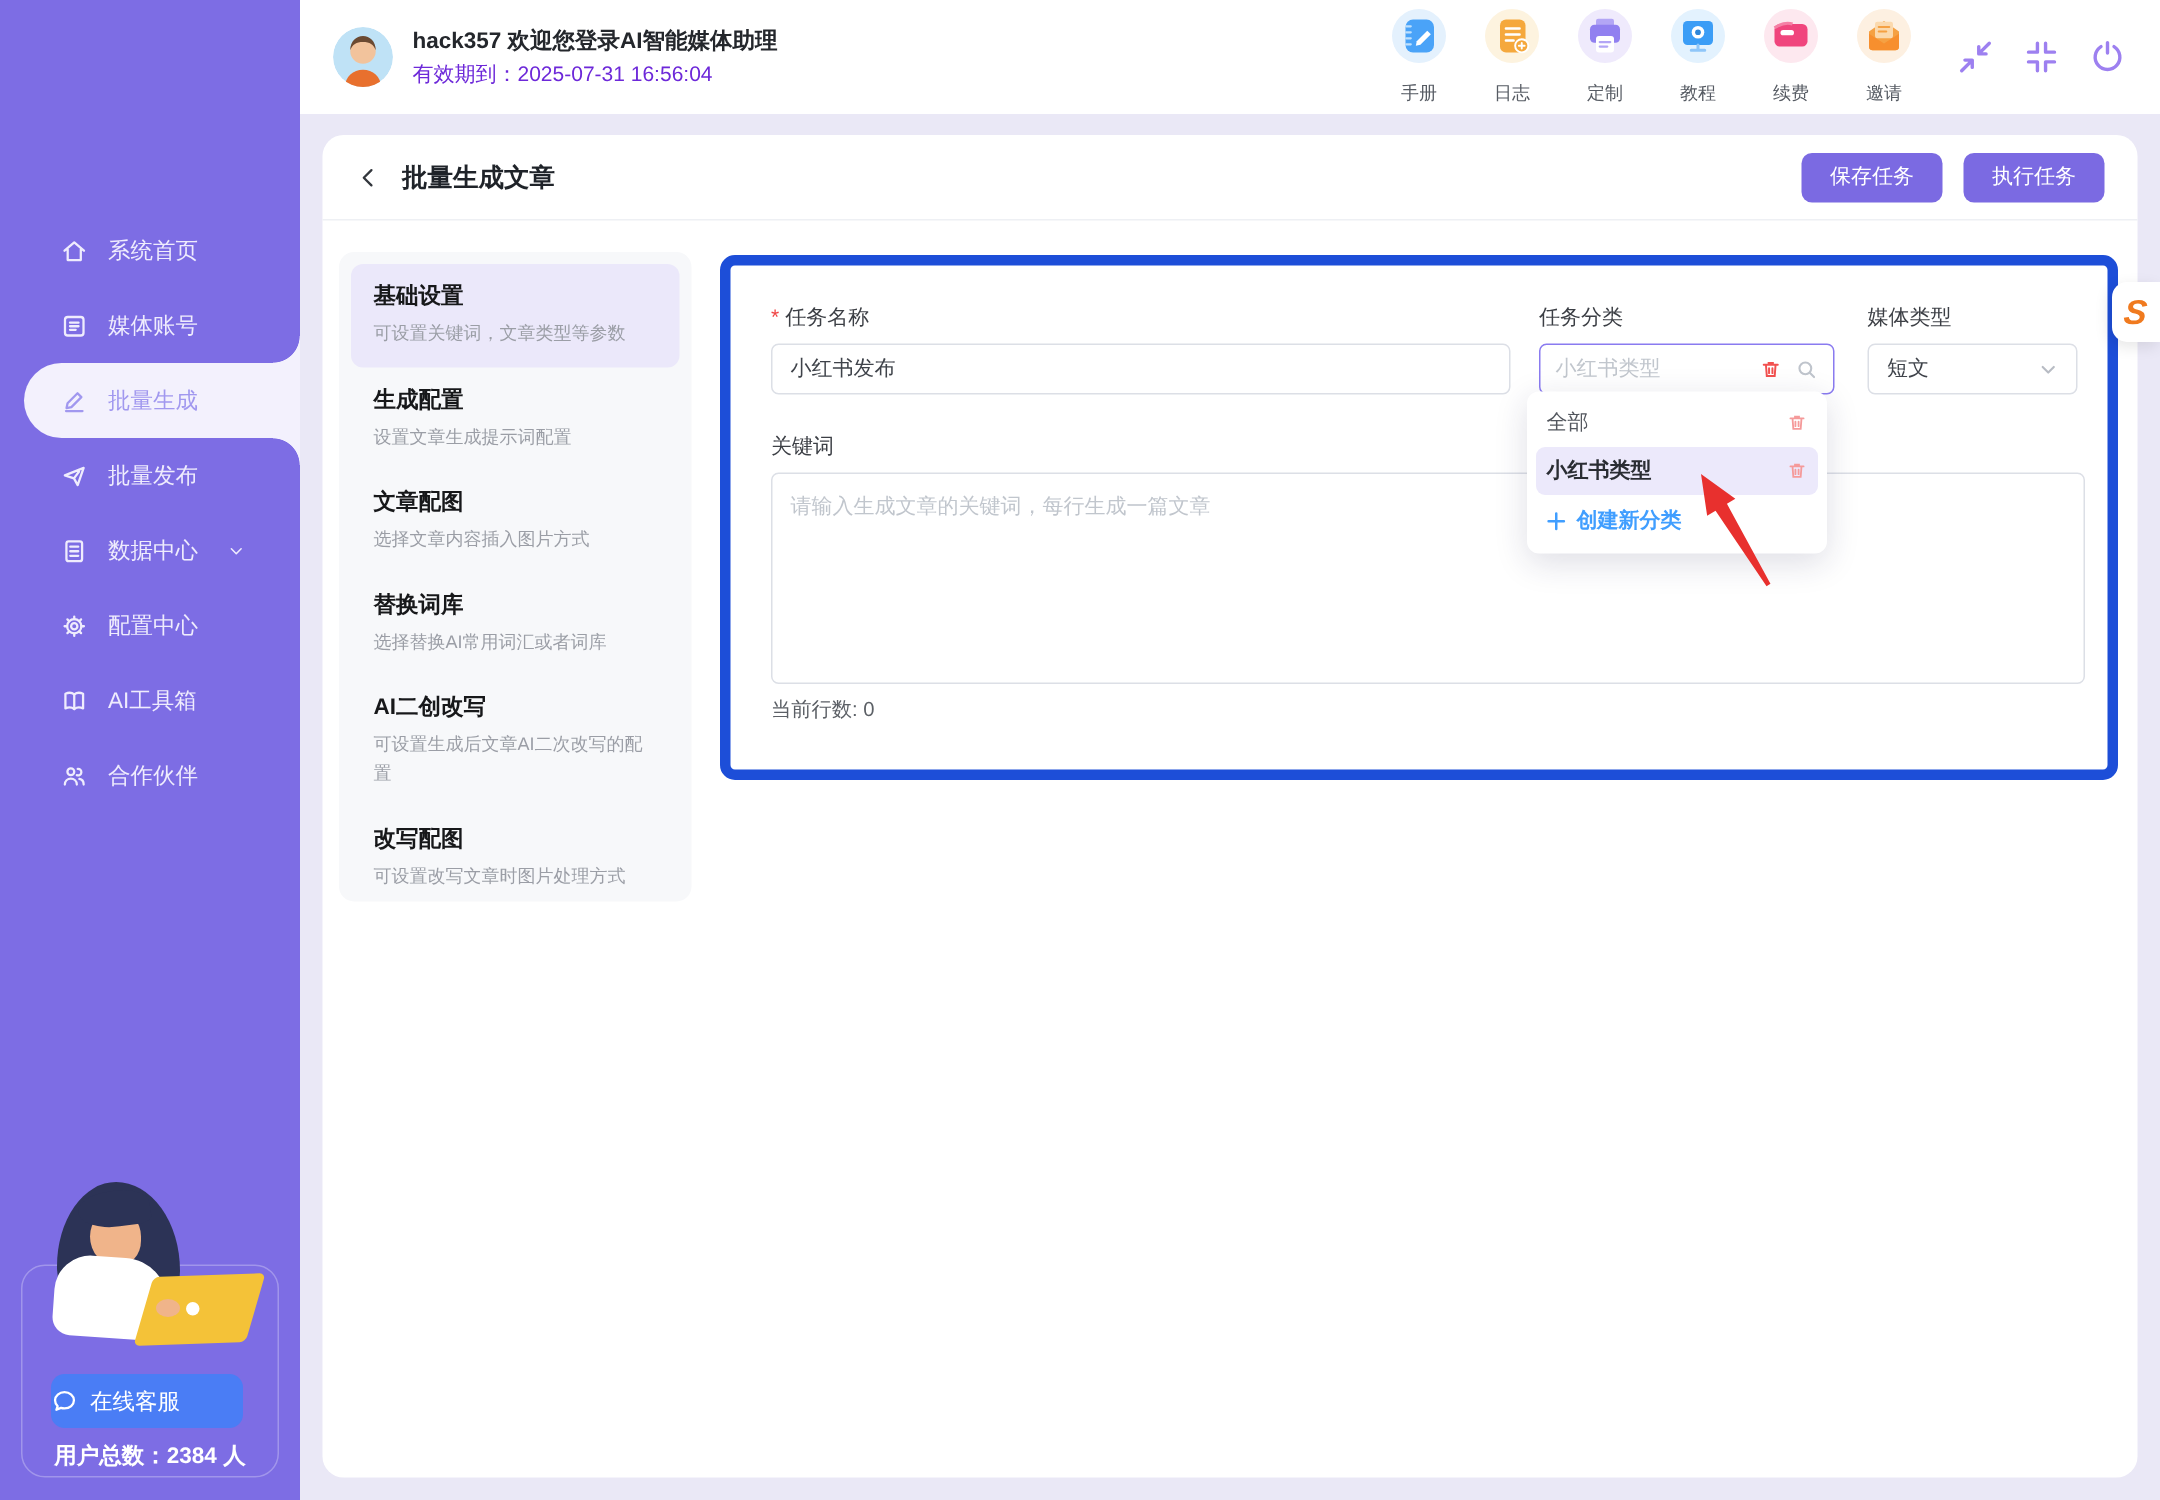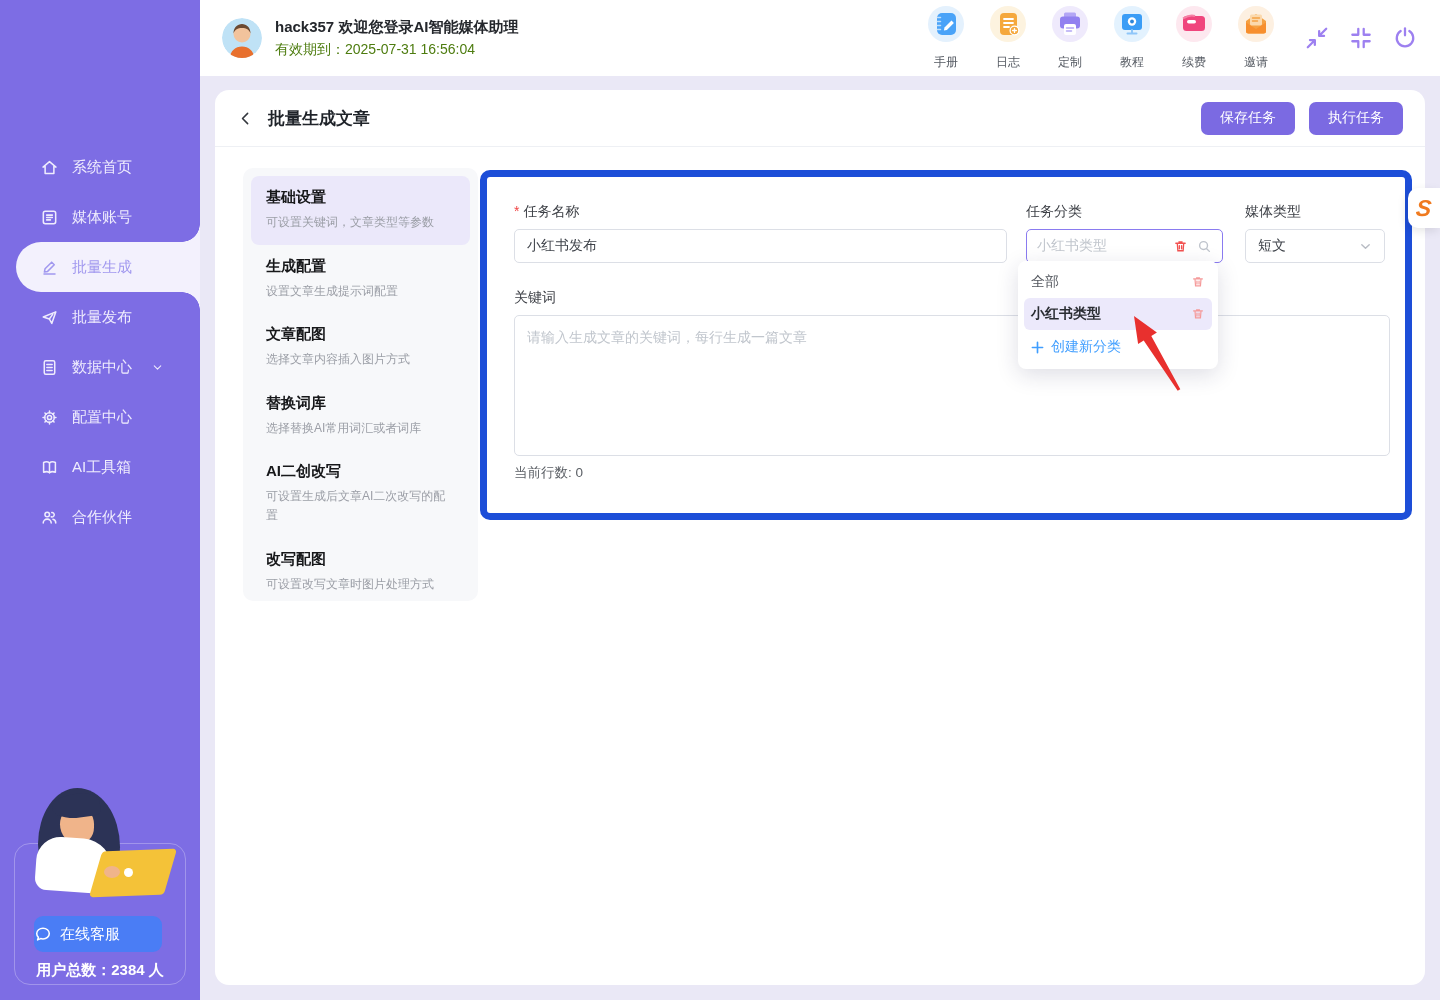--- a/index.html
+++ b/index.html
@@ -30,41 +30,41 @@
   .illus { position:absolute; }
   #cs-button { position:absolute; left:34px; top:916px; width:128px; height:36px; background:#4a7df5; border:none; border-radius:9px; color:#fff; font-size:15px;
     display:flex; align-items:center; gap:8px; cursor:pointer; font-family:inherit; }
   #user-total { position:absolute; left:14px; top:961px; width:172px; text-align:center; color:#fff; font-size:15px; font-weight:700; }
 
   
   #header { position:absolute; left:200px; top:0; width:1240px; height:76px; background:#fff; display:flex; align-items:center; }
   #avatar { width:40px; height:40px; border-radius:50%; margin-left:22px; flex:0 0 auto; }
   #welcome { margin-left:13px; }
   #welcome .l1 { font-size:15px; color:#24272c; font-weight:600; }
-  #welcome .l2 { font-size:14px; color:#4d7c0f; margin-top:4px; }
+  #welcome .l2 { font-size:14px; color:#6d28d9; margin-top:4px; }
   #quick-links { margin-left:auto; display:flex; gap:14px; }
   .qlink { width:48px; display:flex; flex-direction:column; align-items:center; cursor:pointer; }
   .qlink .ql-label { font-size:12px; color:#565b63; margin-top:11px; }
   #win-controls { display:flex; align-items:center; gap:18px; margin:0 22px 0 24px; }
   .wc { width:26px; height:26px; cursor:pointer; }
   .wc svg { width:26px; height:26px; stroke:#9d80f0; fill:none; stroke-width:2.1; stroke-linecap:round; stroke-linejoin:round; }
 
   
   #main-bg { position:absolute; left:200px; top:76px; width:1240px; height:924px; background:#eae8f6; }
   #card { position:absolute; left:215px; top:90px; width:1210px; height:895px; background:#fff; border-radius:14px; }
   #page-head { height:57px; border-bottom:1px solid #eef0f4; display:flex; align-items:center; padding:0 22px; }
   #back-btn { width:20px; height:20px; cursor:pointer; display:flex; align-items:center; }
   #back-btn svg { width:17px; height:17px; stroke:#33373d; fill:none; stroke-width:1.8; stroke-linecap:round; stroke-linejoin:round; }
   #page-title { margin-left:11px; font-size:17px; font-weight:700; color:#1f2329; }
   #head-actions { margin-left:auto; display:flex; gap:14px; }
   .p-btn { background:#7b6ae2; color:#ffffff; border:none; border-radius:7px; font-size:14px; padding:0 19px; height:33px; cursor:pointer; font-family:inherit; }
 
   #content { position:relative; height:837px; }
   
-  #subnav { position:absolute; left:28px; top:21px; width:235px; height:433px; background:#f7f8fa; border-radius:10px; padding:8px; }
+  #subnav { position:absolute; left:11px; top:21px; width:235px; height:433px; background:#f7f8fa; border-radius:10px; padding:8px; }
   .sn-item { padding:12px 15px 13px; border-radius:8px; cursor:pointer; }
   .sn-item.active { background:#ebe8fa; }
   .sn-title { font-size:15px; font-weight:700; color:#17181a; }
   .sn-desc { font-size:12px; color:#9b9ea6; margin-top:6px; line-height:1.55; }
 
   
   #form-panel { position:absolute; left:265px; top:23px; width:932px; height:350px; border:7px solid #1d4ed8; border-radius:10px; }
   .f-label { position:absolute; font-size:14px; color:#3c3f45; }
   .req { color:#f04545; margin-right:4px; }
   .t-input { position:absolute; height:34px; border:1px solid #dcdfe6; border-radius:5px; font-size:14px; color:#3f434a; padding:0 12px; font-family:inherit; outline:none; }
@@ -75,21 +75,21 @@
   #media-select .sel-chev { margin-left:auto; }
   #kw-area { position:absolute; left:27px; top:138px; width:876px; height:141px; border:1px solid #dcdfe6; border-radius:5px; resize:none; font-size:14px; color:#000000; padding:10px 12px; font-family:inherit; outline:none; line-height:1.6; }
   #kw-area::placeholder { color:#c1c6cd; }
   #line-count { position:absolute; left:27px; top:287px; font-size:13.5px; color:#5c6066; }
 
   
   #dropdown { position:absolute; left:1018px; top:261px; width:200px; background:#fff; border-radius:8px; box-shadow:0 6px 22px rgba(35,35,80,.15); padding:5px 0; z-index:20; }
   .dd-row { height:32px; display:flex; align-items:center; padding:0 13px; font-size:14px; color:#53575e; cursor:pointer; }
   .dd-row.sel { margin:0 6px; padding:0 7px; background:#ece9fb; border-radius:6px; font-weight:700; color:#2a2d33; }
   .dd-trash { margin-left:auto; display:flex; }
-  .dd-create { height:34px; display:flex; align-items:center; gap:7px; padding:0 13px; color:#409eff; font-size:14px; font-weight:400; cursor:pointer; }
+  .dd-create { height:34px; display:flex; align-items:center; gap:7px; padding:0 13px; color:#409eff; font-size:14px; font-weight:700; cursor:pointer; }
 
   
   #red-arrow { position:absolute; left:1100px; top:300px; z-index:30; pointer-events:none; }
   #s-widget { position:absolute; left:1408px; top:188px; width:32px; height:40px; background:#fff; border-radius:10px 0 0 10px; box-shadow:-2px 3px 10px rgba(0,0,0,.10); display:flex; align-items:center; justify-content:center; z-index:15; cursor:pointer; }
   #s-widget span { color:#f07a1f; font-weight:900; font-size:23px; font-style:italic; transform:skewX(-6deg); }
 </style>
 </head>
 <body>
 
 <div id="stage">

